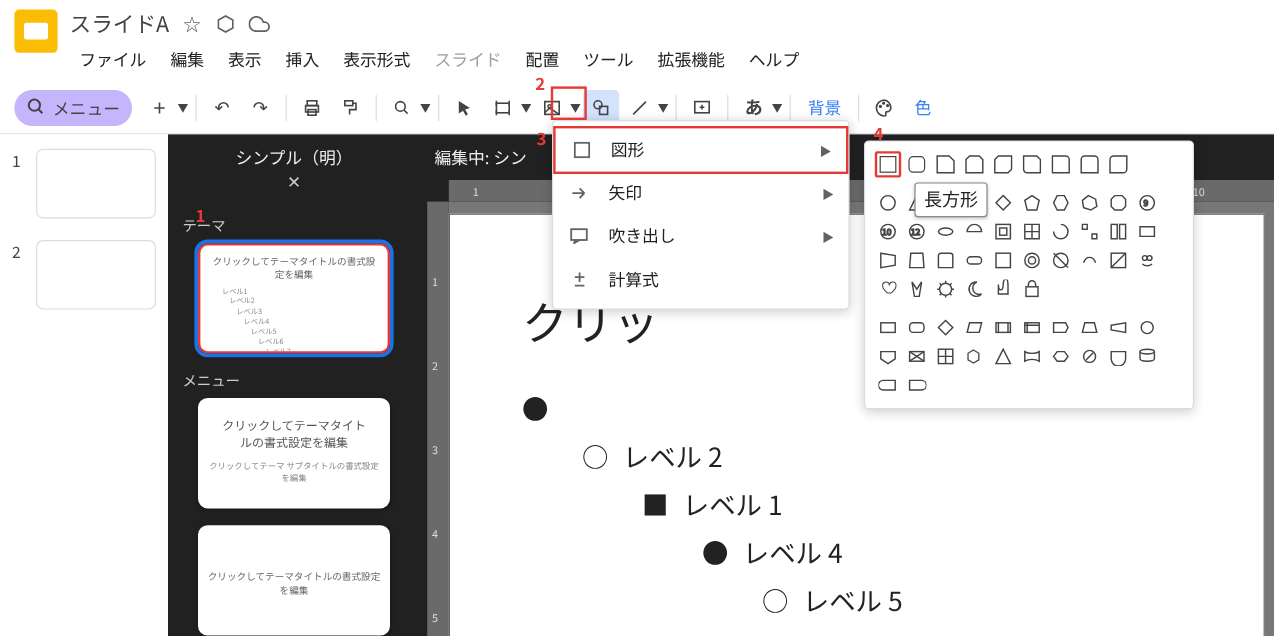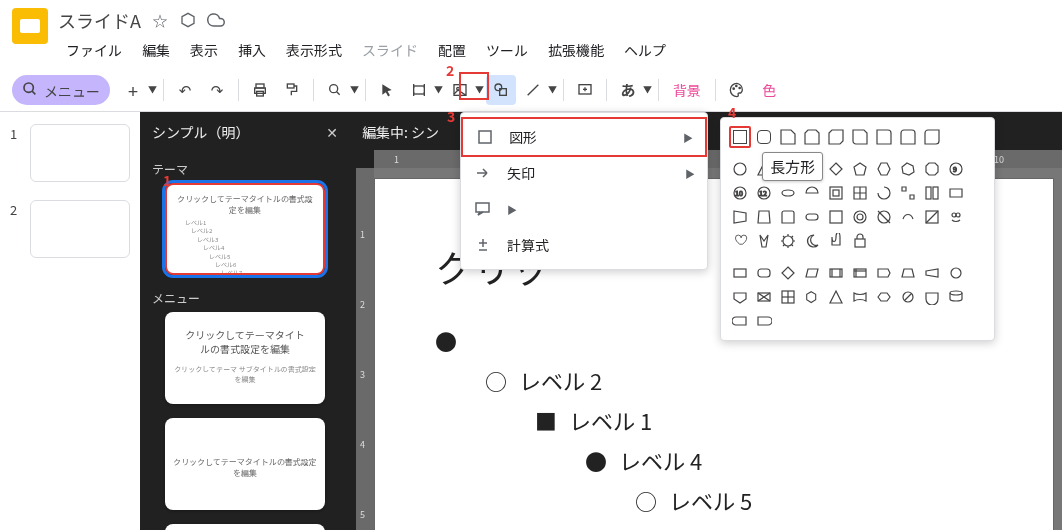--- a/index.html
+++ b/index.html
@@ -18,36 +18,36 @@
   .menu-item.disabled { color: #9aa0a6; }
   
   
   .toolbar { display: flex; align-items: center; padding: 6px 12px; gap: 2px; border-bottom: 1px solid #dadce0; height: 44px; }
   .tb-search { display: flex; align-items: flex-end; background: #c4b5fd; border-radius: 18px; padding: 4px 10px; height: 30px; margin-right: 6px; }
   .tb-search-icon { color: #444; margin-right: 6px; }
   .tb-search-text { font-size: 14px; color: #444; }
   .tb-btn { width: 30px; height: 30px; display: flex; align-items: center; justify-content: center; border-radius: 4px; cursor: pointer; color: #444; font-size: 15px; }
   .tb-btn.active { background: #d3e3fd; }
   .tb-sep { width: 1px; height: 22px; background: #dadce0; margin: 0 4px; }
-  .tb-text-btn { padding: 4px 8px; height: 30px; display: flex; align-items: center; border-radius: 4px; cursor: pointer; font-size: 14px; color: #ec4899; }
+  .tb-text-btn { padding: 4px 8px; height: 30px; display: flex; align-items: center; border-radius: 4px; cursor: pointer; font-size: 14px; color: #3b82f6; }
   .tb-plus { width: 26px; height: 26px; display:flex; align-items:center; justify-content:center; color:#444; font-size:18px; }
   .tb-dd { font-size: 9px; color: #444; margin-left: -2px; }
   
   
   .body { display: flex; height: calc(100% - 108px); }
   
   
   .slide-nav { width: 140px; padding: 12px 10px; background: #fff; }
   .slide-thumb-row { display: flex; align-items: flex-start; gap: 6px; margin-bottom: 18px; }
   .slide-num { font-size: 13px; color: #444; width: 14px; }
   .slide-thumb { width: 100px; height: 58px; border: 1px solid #dadce0; border-radius: 6px; background: #fff; }
   
   
   .theme-panel { width: 210px; background: #212121; color: #eee; display: flex; flex-direction: column; }
-  .theme-header { display: flex; align-items: center; justify-content: space-between; padding: 10px 12px; font-size: 14px; }
+  .theme-header { display: flex; align-items: center; justify-content: space-between; padding: 10px 12px; font-size: 14px; flex-direction: column; }
   .theme-close { color: #ccc; cursor: pointer; font-size: 14px; }
   .theme-body { flex: 1; overflow: auto; padding: 8px 12px; }
   .theme-section-label { font-size: 12px; color: #ccc; margin-bottom: 6px; display: flex; align-items: center; }
   .theme-card { background: #ffffff; border-radius: 8px; width: 160px; height: 92px; margin: 0 auto 14px auto; position: relative; overflow: hidden; padding: 8px; box-shadow: 0 1px 3px rgba(0,0,0,0.3); }
   .theme-card.selected { outline: 3px solid #1a73e8; }
   .theme-card.selected.red-box { border: 2px solid #e53935; }
   .theme-card-title { font-size: 8px; color: #666; text-align: center; margin-bottom: 4px; }
   .theme-card-lines { font-size: 6px; color: #888; line-height: 1.4; padding-left: 10px; }
   .theme-layout-title { font-size: 10px; color: #555; text-align: center; padding: 8px 10px; line-height: 1.4; }
   .theme-layout-sub { font-size: 7px; color: #888; text-align: center; }
@@ -65,21 +65,21 @@
   .canvas-title { font-size: 38px; color: #222; margin-bottom: 30px; }
   .canvas-li { font-size: 22px; color: #222; display: flex; align-items: center; margin-bottom: 8px; }
   .canvas-bullet { margin-right: 12px; }
   .li-l1 { margin-left: 0; }
   .li-l2 { margin-left: 50px; }
   .li-l3 { margin-left: 100px; }
   .li-l4 { margin-left: 150px; }
   .li-l5 { margin-left: 200px; }
   
   
-  .shape-menu { position: absolute; top: 112px; left: 460px; width: 248px; background: #fff; border: 1px solid #dadce0; border-radius: 4px; box-shadow: 0 2px 10px rgba(0,0,0,0.2); z-index: 100; padding: 6px 0; }
+  .shape-menu { position: absolute; top: 100px; left: 460px; width: 248px; background: #fff; border: 1px solid #dadce0; border-radius: 4px; box-shadow: 0 2px 10px rgba(0,0,0,0.2); z-index: 100; padding: 6px 0; }
   .shape-menu-item { display: flex; align-items: center; padding: 8px 12px; cursor: pointer; position: relative; }
   .shape-menu-item.highlighted { border: 2px solid #e53935; margin: -2px 0; }
   .shape-menu-icon { width: 20px; height: 20px; margin-right: 14px; display: flex; align-items: center; justify-content: center; color: #5f6368; }
   .shape-menu-label { flex: 1; font-size: 14px; }
   .shape-menu-arrow { color: #5f6368; font-size: 10px; }
   
   
   .shape-grid-panel { position: absolute; top: 117px; left: 720px; width: 275px; background: #fff; border: 1px solid #dadce0; border-radius: 4px; box-shadow: 0 2px 10px rgba(0,0,0,0.2); z-index: 101; padding: 8px; }
   .shape-grid { display: flex; flex-wrap: wrap; gap: 2px; margin-bottom: 10px; }
   .shape-grid:last-child { margin-bottom: 0; }
@@ -343,20 +343,21 @@
     <span class="shape-menu-label">矢印</span>
     <span class="shape-menu-arrow">▶</span>
   </div>
   <div class="shape-menu-item">
     <span class="shape-menu-icon">
         <svg width="16" height="14">
           <rect x="1" y="1" width="13" height="9" fill="none" stroke="#5f6368" stroke-width="1.5"></rect>
           <path d="M5 10l-2 3 5-3" fill="none" stroke="#5f6368" stroke-width="1.5"></path>
         </svg>
       </span>
+    <span class="shape-menu-label">吹き出し</span>
     <span class="shape-menu-arrow">▶</span>
   </div>
   <div class="shape-menu-item">
     <span class="shape-menu-icon">
         <svg width="14" height="14">
           <line x1="7" y1="1" x2="7" y2="9" stroke="#5f6368" stroke-width="1.5"></line>
           <line x1="3" y1="5" x2="11" y2="5" stroke="#5f6368" stroke-width="1.5"></line>
           <line x1="3" y1="12" x2="11" y2="12" stroke="#5f6368" stroke-width="1.5"></line>
         </svg>
       </span>

